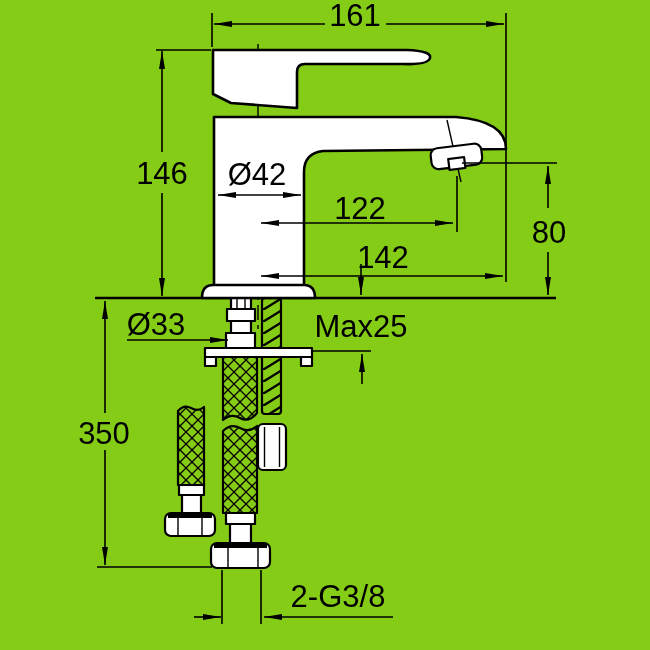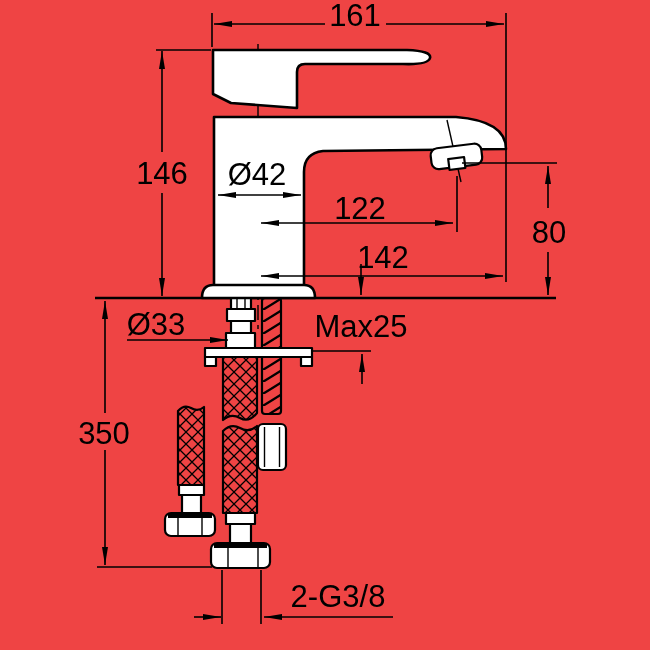--- a/index.html
+++ b/index.html
@@ -1,16 +1,16 @@
 <!DOCTYPE html>
 <html><head>
 <meta charset="utf-8">
 <style>
   html,body{margin:0;padding:0;background:#fff;}
-  .stage{position:relative;width:650px;height:650px;background:#ef4444;overflow:hidden;
+  .stage{position:relative;width:650px;height:650px;background:#84cc16;overflow:hidden;
          font-family:"Liberation Sans", sans-serif;}
   svg{display:block;}
   text{font-family:"Liberation Sans", sans-serif;font-size:31px;fill:#000;}
   .outline{fill:#fff;stroke:#000;stroke-width:2.6;stroke-linejoin:round;}
   .part{fill:#fff;stroke:#000;stroke-width:2.2;stroke-linejoin:round;}
   .braided{fill:url(#braid);stroke:#000;stroke-width:2.2;stroke-linejoin:round;}
   .threaded{fill:url(#spiral);stroke:#000;stroke-width:2.2;}
   .dim{stroke:#000;stroke-width:1.6;fill:none;}
   .thin{stroke:#000;stroke-width:1.4;fill:none;}
   .deck{stroke:#000;stroke-width:2.4;}

